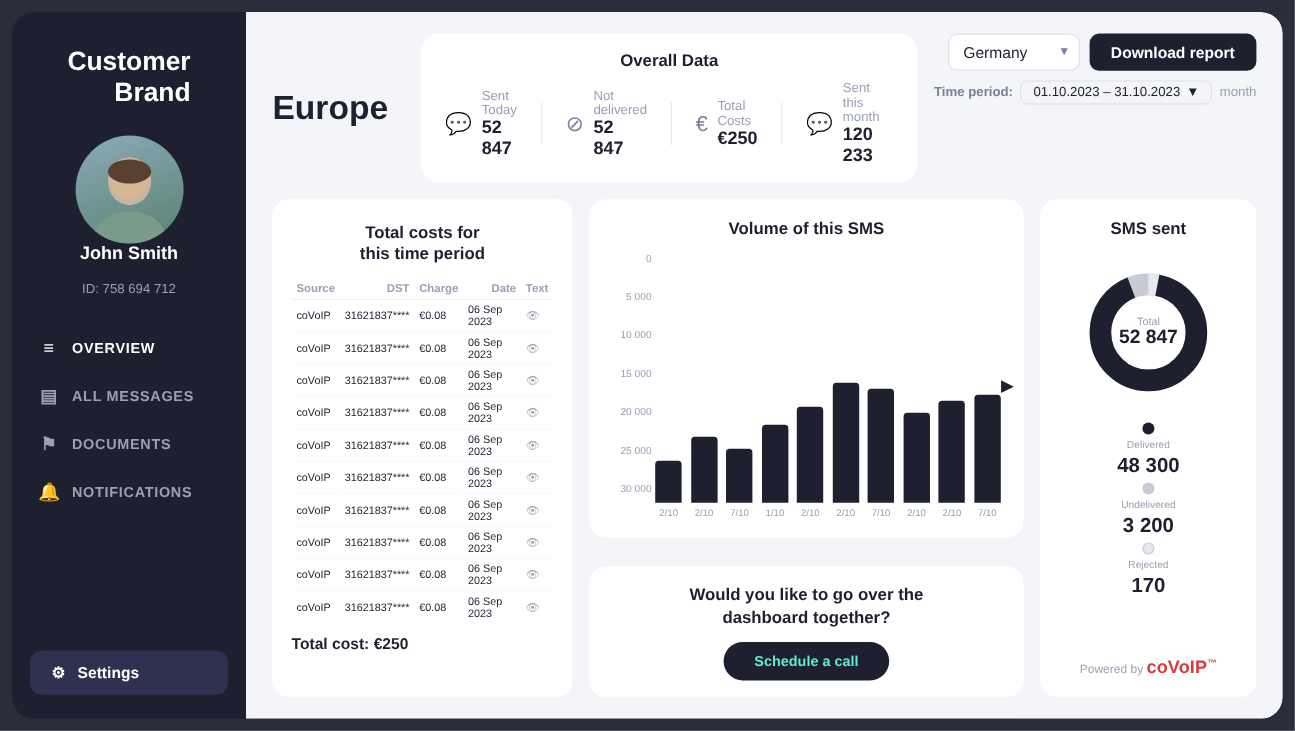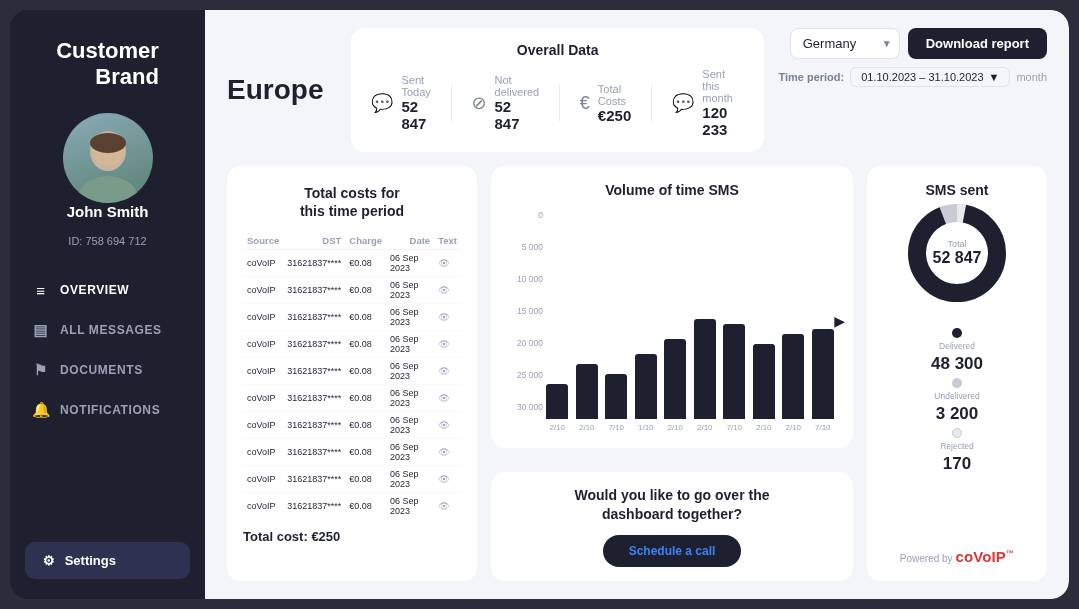--- a/index.html
+++ b/index.html
@@ -369,21 +369,21 @@
     }
     .cta-text {
       font-size: 14px;
       font-weight: 700;
       color: #1e2030;
       line-height: 1.4;
       margin-bottom: 10px;
     }
     .schedule-btn {
       background: #1e2030;
-      color: #3b82f6;
+      color: #5eead4;
       border: none;
       border-radius: 22px;
       padding: 9px 26px;
       font-size: 12px;
       font-weight: 600;
       cursor: pointer;
     }
     
     .sms-card {
       background: #fff;
@@ -392,21 +392,21 @@
       width: 180px;
       flex-shrink: 0;
       display: flex;
       flex-direction: column;
       align-items: center;
     }
     .sms-card-title {
       font-size: 14px;
       font-weight: 700;
       color: #1e2030;
-      margin-bottom: 0;
+      margin-bottom: 24px;
     }
     .donut-wrap {
       position: relative;
       width: 110px;
       height: 110px;
       margin-bottom: 14px;
     }
     .donut-center-label {
       position: absolute;
       top: 50%;
@@ -699,21 +699,21 @@
               </tbody>
           </table>
           <div class="total-cost">
             <span>Total cost:</span>
             <strong>€250</strong>
           </div>
         </div>
 
         <div style="display:flex; flex-direction:column; flex:1; gap:12px;">
           <div class="chart-card">
-            <div class="chart-title">Volume of time SMS</div>
+            <div class="chart-title">Volume of this SMS</div>
             <div class="chart-area">
               <div class="y-axis-labels">
                 <span>30 000</span>
                 <span>25 000</span>
                 <span>20 000</span>
                 <span>15 000</span>
                 <span>10 000</span>
                 <span>5 000</span>
                 <span>0</span>
               </div>

